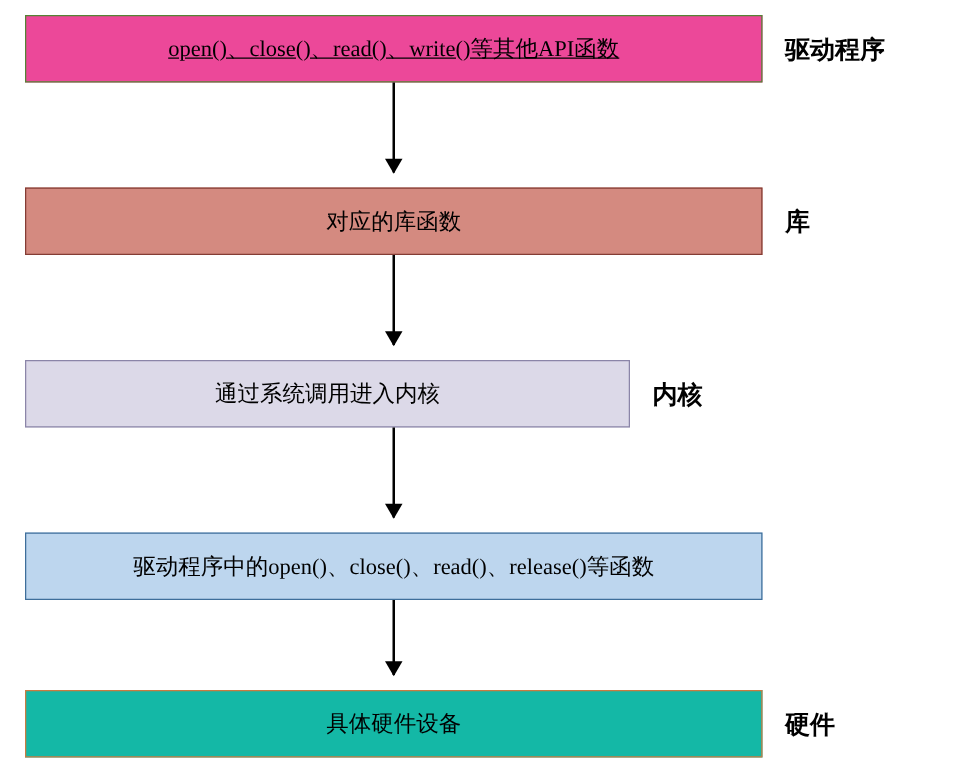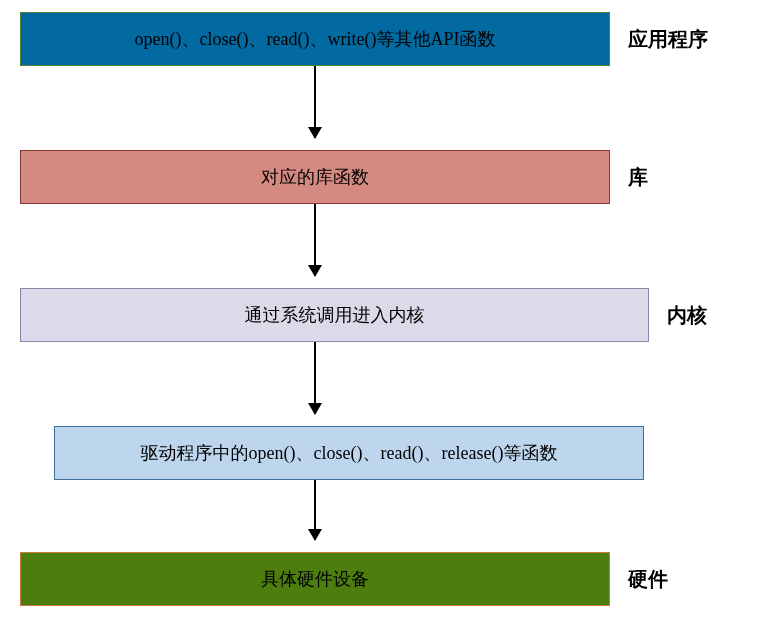--- a/index.html
+++ b/index.html
@@ -60,59 +60,59 @@
     .watermark {
       position: absolute;
       bottom: 8px;
       right: 20px;
       font-size: 14px;
       color: rgba(120,120,120,0.5);
       font-family: sans-serif;
     }
 
     
-    .box-1 { background: #0369a1; border-color: #548235; }
+    .box-1 { background: #ec4899; border-color: #548235; text-decoration: underline; }
     .box-2 { background: #d48a80; border-color: #843c34; }
     .box-3 { background: #dcd9e8; border-color: #8b85a8; }
     .box-4 { background: #bdd6ee; border-color: #3e6e9a; }
-    .box-5 { background: #4d7c0f; border-color: #c97b41; }
+    .box-5 { background: #14b8a6; border-color: #c97b41; }
   </style>
 </head>
 <body>
 
 <div class="diagram">
 
   <div class="row" style="left:20px; top:12px;">
     <div class="box box-1" style="width:590px; height:54px;">
       <span>open()、close()、read()、write()等其他API函数</span>
     </div>
-    <div class="label">应用程序</div>
+    <div class="label">驱动程序</div>
   </div>
 
   <div class="arrow" style="left:314px; top:66px; height:72px;"></div>
 
   <div class="row" style="left:20px; top:150px;">
     <div class="box box-2" style="width:590px; height:54px;">
       <span>对应的库函数</span>
     </div>
     <div class="label">库</div>
   </div>
 
   <div class="arrow" style="left:314px; top:204px; height:72px;"></div>
 
   <div class="row" style="left:20px; top:288px;">
-    <div class="box box-3" style="width:629px; height:54px;">
+    <div class="box box-3" style="width:484px; height:54px;">
       <span>通过系统调用进入内核</span>
     </div>
     <div class="label">内核</div>
   </div>
 
   <div class="arrow" style="left:314px; top:342px; height:72px;"></div>
 
-  <div class="row" style="left:20px; top:426px;margin-left:34px;">
+  <div class="row" style="left:20px; top:426px;">
     <div class="box box-4" style="width:590px; height:54px;">
       <span>驱动程序中的open()、close()、read()、release()等函数</span>
     </div>
   </div>
 
   <div class="arrow" style="left:314px; top:480px; height:60px;"></div>
 
   <div class="row" style="left:20px; top:552px;">
     <div class="box box-5" style="width:590px; height:54px;">
       <span>具体硬件设备</span>

